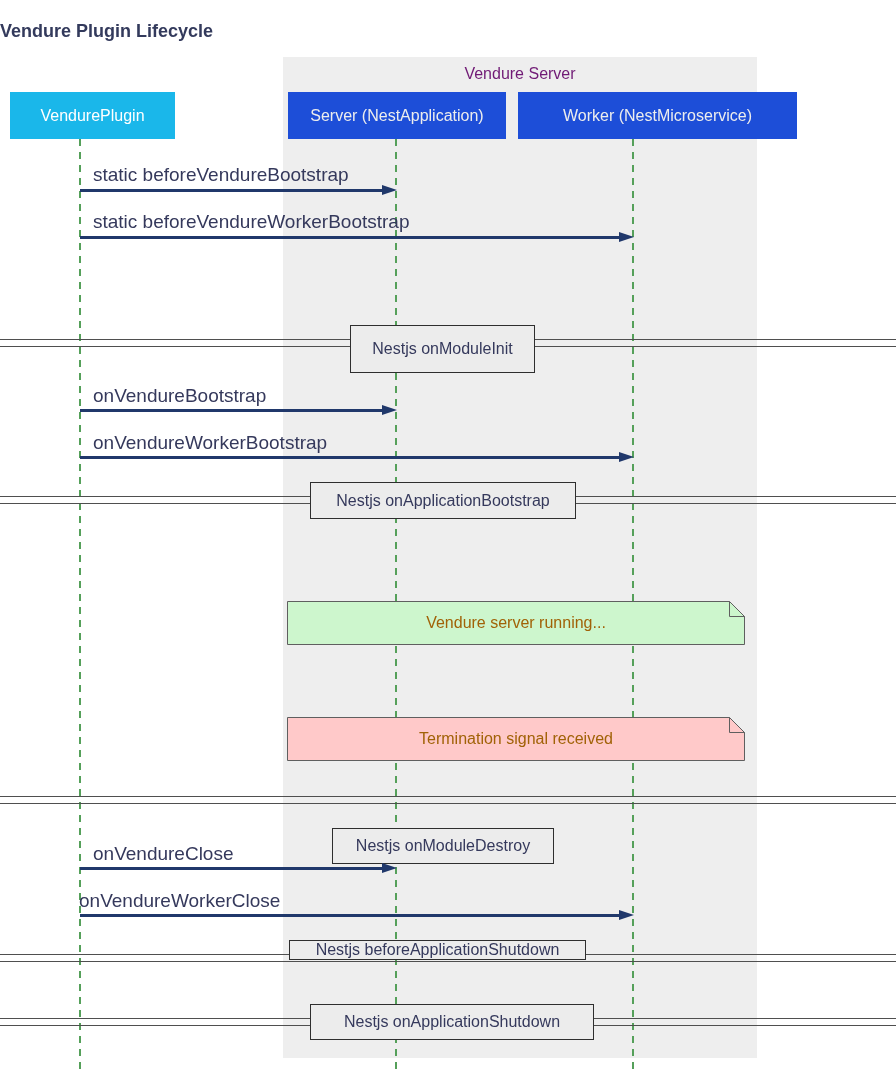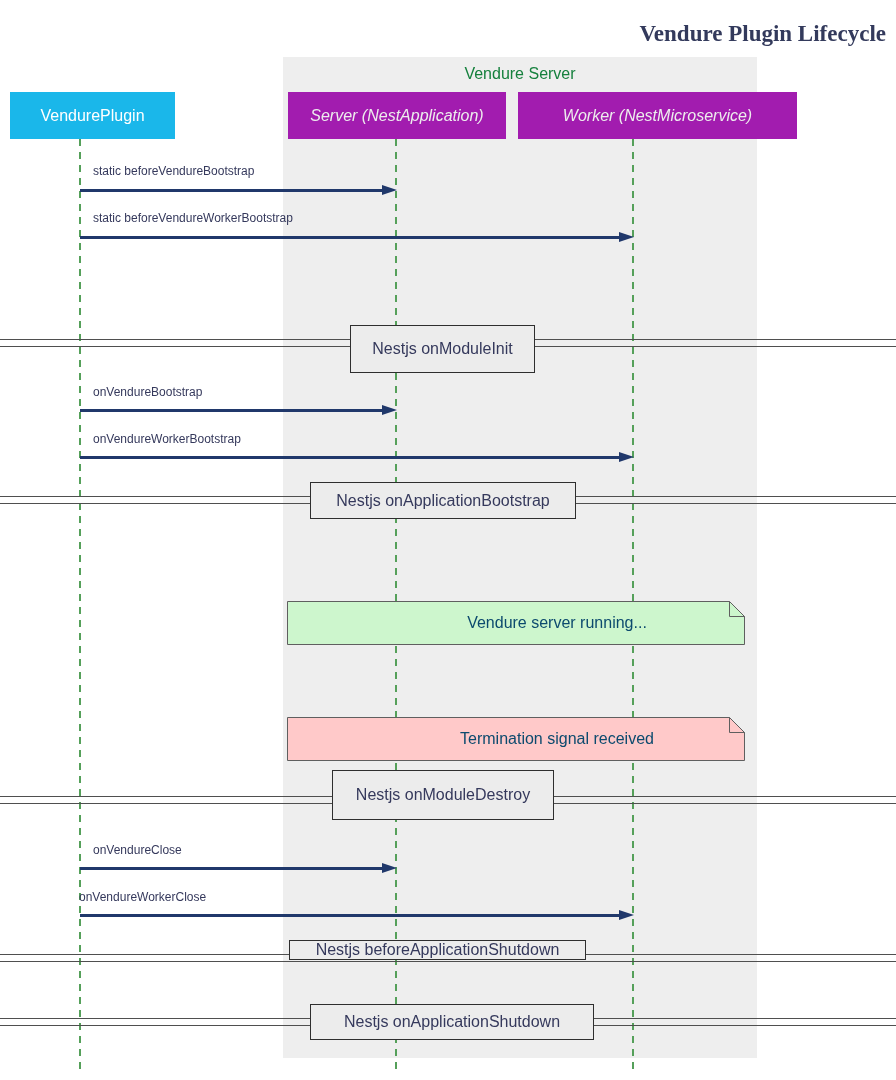--- a/index.html
+++ b/index.html
@@ -1,59 +1,59 @@
 <!DOCTYPE html>
 <html><head>
 <meta charset="utf-8">
 <style>
   html, body { margin:0; padding:0; background:#ffffff; }
   #canvas {
     position:relative; width:896px; height:1080px; background:#ffffff;
     font-family:"Liberation Sans", sans-serif; overflow:hidden;
   }
   .title {
-    position:absolute; left:0; top:21px; width:886px; text-align:right;
-    font-size:23px; font-weight:bold; color:#333a5c;font-family:Liberation Serif, serif;
+    position:absolute; left:0; top:21px; width:886px; text-align:left;
+    font-size:18px; font-weight:bold; color:#333a5c;
   }
   .group-rect { position:absolute; left:283px; top:57px; width:474px; height:1001px; background:#eeeeee; }
-  .group-label { position:absolute; left:283px; top:65px; width:474px; text-align:center; font-size:16px; color:#15803d; }
+  .group-label { position:absolute; left:283px; top:65px; width:474px; text-align:center; font-size:16px; color:#701a75; }
   .participant {
     position:absolute; top:92px; height:47px; display:flex; align-items:center; justify-content:center;
     font-size:16px; box-sizing:border-box; text-align:center;
   }
   .participant.plugin { left:10px; width:165px; background:#1ab7ea; color:#ffffff; }
-  .participant.navy  { background:#a21caf; color:#ededed;font-style:italic; }
+  .participant.navy  { background:#1d4ed8; color:#ededed; }
   .participant.server { left:288px; width:218px; }
   .participant.worker { left:518px; width:279px; }
   .lifeline {
     position:absolute; top:139px; width:2px; height:932px;
     background:repeating-linear-gradient(to bottom, #55a05a 0px, #55a05a 7px, transparent 7px, transparent 13px);
   }
-  .msg-label { position:absolute; font-size:12px; color:#35395c; white-space:nowrap; }
+  .msg-label { position:absolute; font-size:19px; color:#35395c; white-space:nowrap; }
   .msg-line  { position:absolute; height:3px; background:#20386b; }
   .msg-head  {
     position:absolute; width:0; height:0;
     border-top:5px solid transparent; border-bottom:5px solid transparent;
     border-left:15px solid #20386b;
   }
   .div-lines {
     position:absolute; left:0; width:896px; height:8px; box-sizing:border-box;
     border-top:1.6px solid #4f4f4f; border-bottom:1.6px solid #4f4f4f;
   }
   .div-box {
     position:absolute; background:#ececec; border:1.6px solid #2e2e2e; box-sizing:border-box;
     display:flex; align-items:center; justify-content:center;
     font-size:16px; color:#35395c; white-space:nowrap;
   }
   .note { position:absolute; left:287px; width:458px; height:44px; }
   .note svg { position:absolute; left:0; top:0; }
   .note-label {
     position:absolute; left:0; top:0; width:100%; height:100%;
     display:flex; align-items:center; justify-content:center;
-    font-size:16px; color:#0c4a6e;padding-left:41px;
+    font-size:16px; color:#a16207;
   }
 </style>
 </head>
 <body>
 
 <div id="canvas">
 
   <div class="title">Vendure Plugin Lifecycle</div>
 
   <div class="group-rect"></div>
@@ -109,21 +109,21 @@
 
   <div class="note" style="top:717px;">
     <svg width="458" height="44" viewBox="0 0 458 44">
       <path d="M0.5,0.5 H442.5 L457.5,15.5 V43.5 H0.5 Z" fill="#ffc9c9" stroke="#5f5f5f" stroke-width="1"></path>
       <path d="M442.5,0.5 L442.5,15.5 L457.5,15.5 Z" fill="#ffc9c9" stroke="#5f5f5f" stroke-width="1"></path>
     </svg>
     <div class="note-label">Termination signal received</div>
   </div>
 
   <div class="div-lines" style="top:796px;"></div>
-  <div class="div-box" style="left:332px; top:770px; width:222px; height:50px;">
+  <div class="div-box" style="left:332px; top:828px; width:222px; height:36px;">
     <span>Nestjs onModuleDestroy</span>
   </div>
 
   <div class="msg-label" style="left:93px; top:843px;">onVendureClose</div>
   <div class="msg-line" style="left:80px; top:867px; width:303px;"></div>
   <div class="msg-head" style="left:382px; top:863px;"></div>
 
   <div class="msg-label" style="left:79px; top:890px;text-align:center;">onVendureWorkerClose</div>
   <div class="msg-line" style="left:80px; top:914px; width:540px;"></div>
   <div class="msg-head" style="left:619px; top:910px;"></div>

